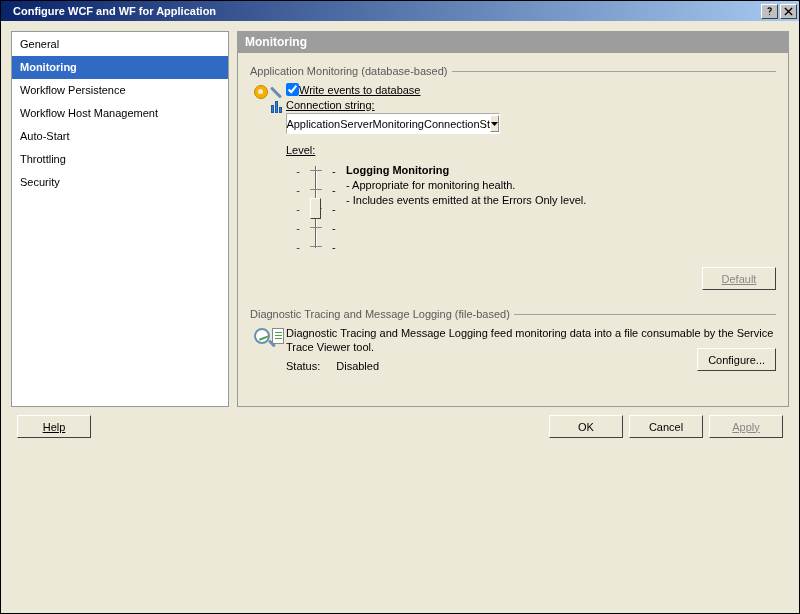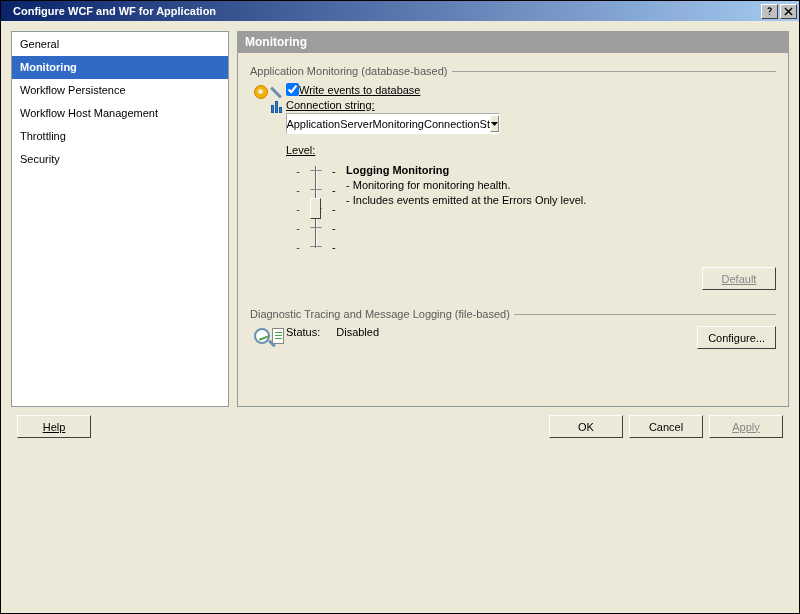--- a/index.html
+++ b/index.html
@@ -87,20 +87,21 @@
   </div>
 </div>
 
 <div class="client">
   <div class="main-row">
     <div class="sidebar">
       <div class="sidebar-item"><span>General</span></div>
       <div class="sidebar-item selected"><span>Monitoring</span></div>
       <div class="sidebar-item"><span>Workflow Persistence</span></div>
       <div class="sidebar-item"><span>Workflow Host Management</span></div>
+      <div class="sidebar-item"><span>Auto-Start</span></div>
       <div class="sidebar-item"><span>Throttling</span></div>
       <div class="sidebar-item"><span>Security</span></div>
     </div>
 
     <div class="content">
       <div class="content-header">Monitoring</div>
       <div class="content-body">
 
         <div class="group-header">
           <span class="gh-text">Application Monitoring (database-based)</span>
@@ -152,21 +153,21 @@
               </div>
               <div class="slider-ticks-right">
                 <span>-</span>
                 <span>-</span>
                 <span>-</span>
                 <span>-</span>
                 <span>-</span>
               </div>
               <div class="level-desc">
                 <div class="lvl-title">Logging Monitoring</div>
-                <div class="lvl-line">- Monitoring for monitoring health.</div>
+                <div class="lvl-line">- Appropriate for monitoring health.</div>
                 <div class="lvl-line">- Includes events emitted at the Errors Only level.</div>
               </div>
             </div>
             <div class="right-btn-row" style="margin-top:14px;">
               <button class="btn disabled">
                   <span class="underline">Default</span>
                 </button>
             </div>
           </div>
         </div>
@@ -178,20 +179,21 @@
           </div>
           <div class="diag-body">
             <div class="icon-cell">
               <div class="diag-icon">
                 <span class="doc"></span>
                   <span class="glass"></span>
                   <span class="handle"></span>
               </div>
             </div>
             <div class="diag-text">
+              <p>Diagnostic Tracing and Message Logging feed monitoring data into a file consumable by the Service Trace Viewer tool.</p>
               <div class="status-line">
                 <span>Status:</span>
                 <span>Disabled</span>
               </div>
             </div>
           </div>
           <div class="configure-row">
             <button class="btn">
                 <span>Configure...</span>
               </button>

